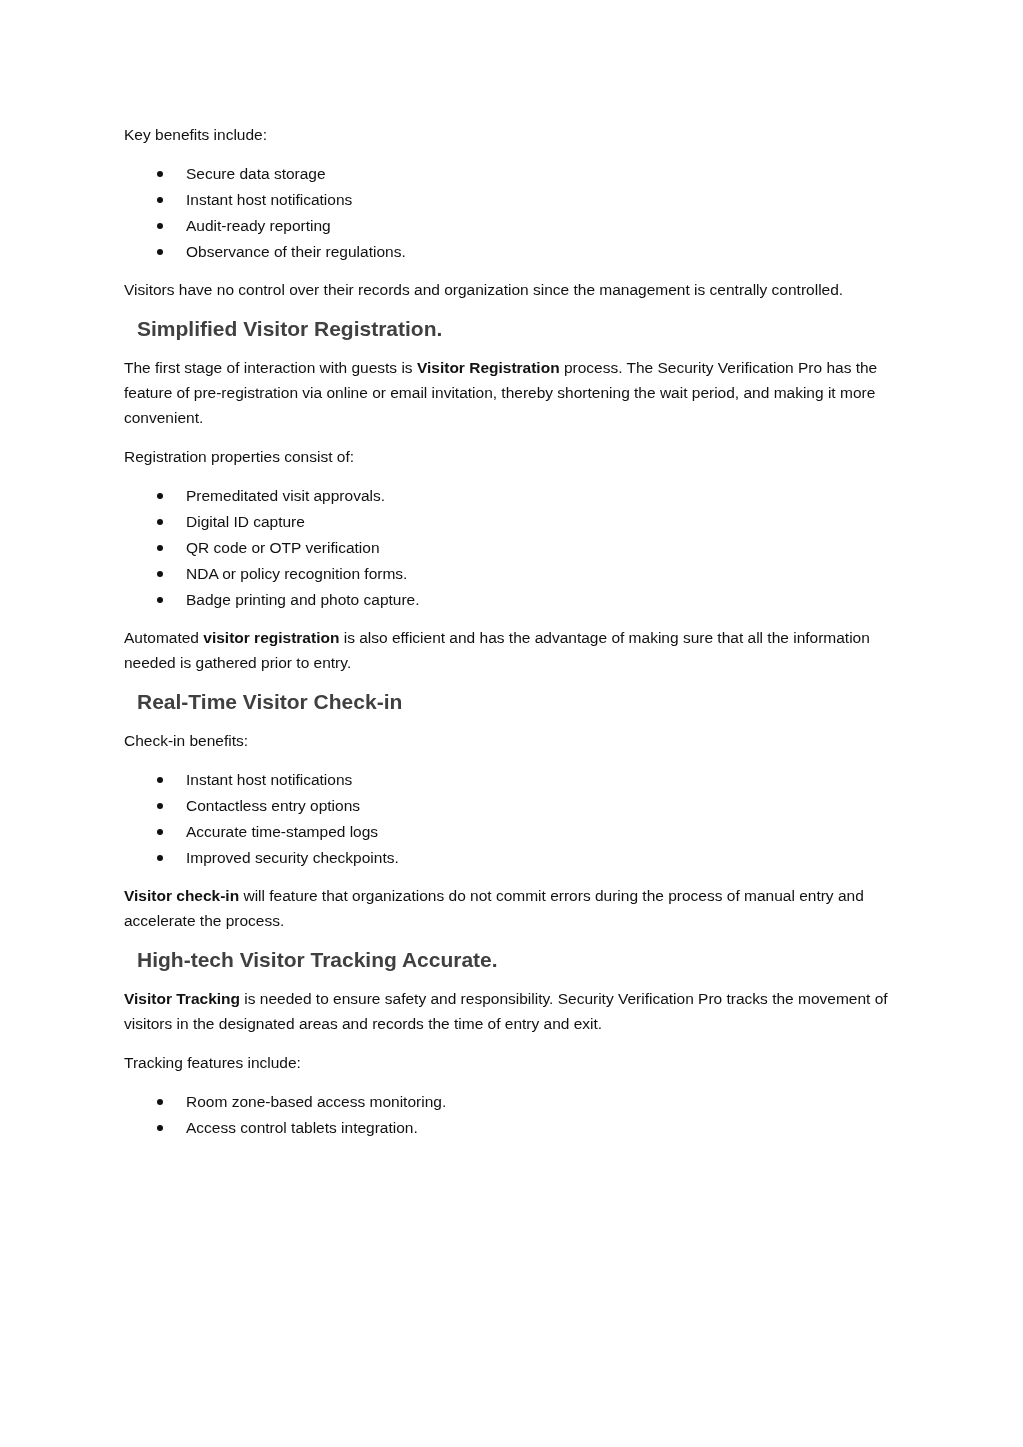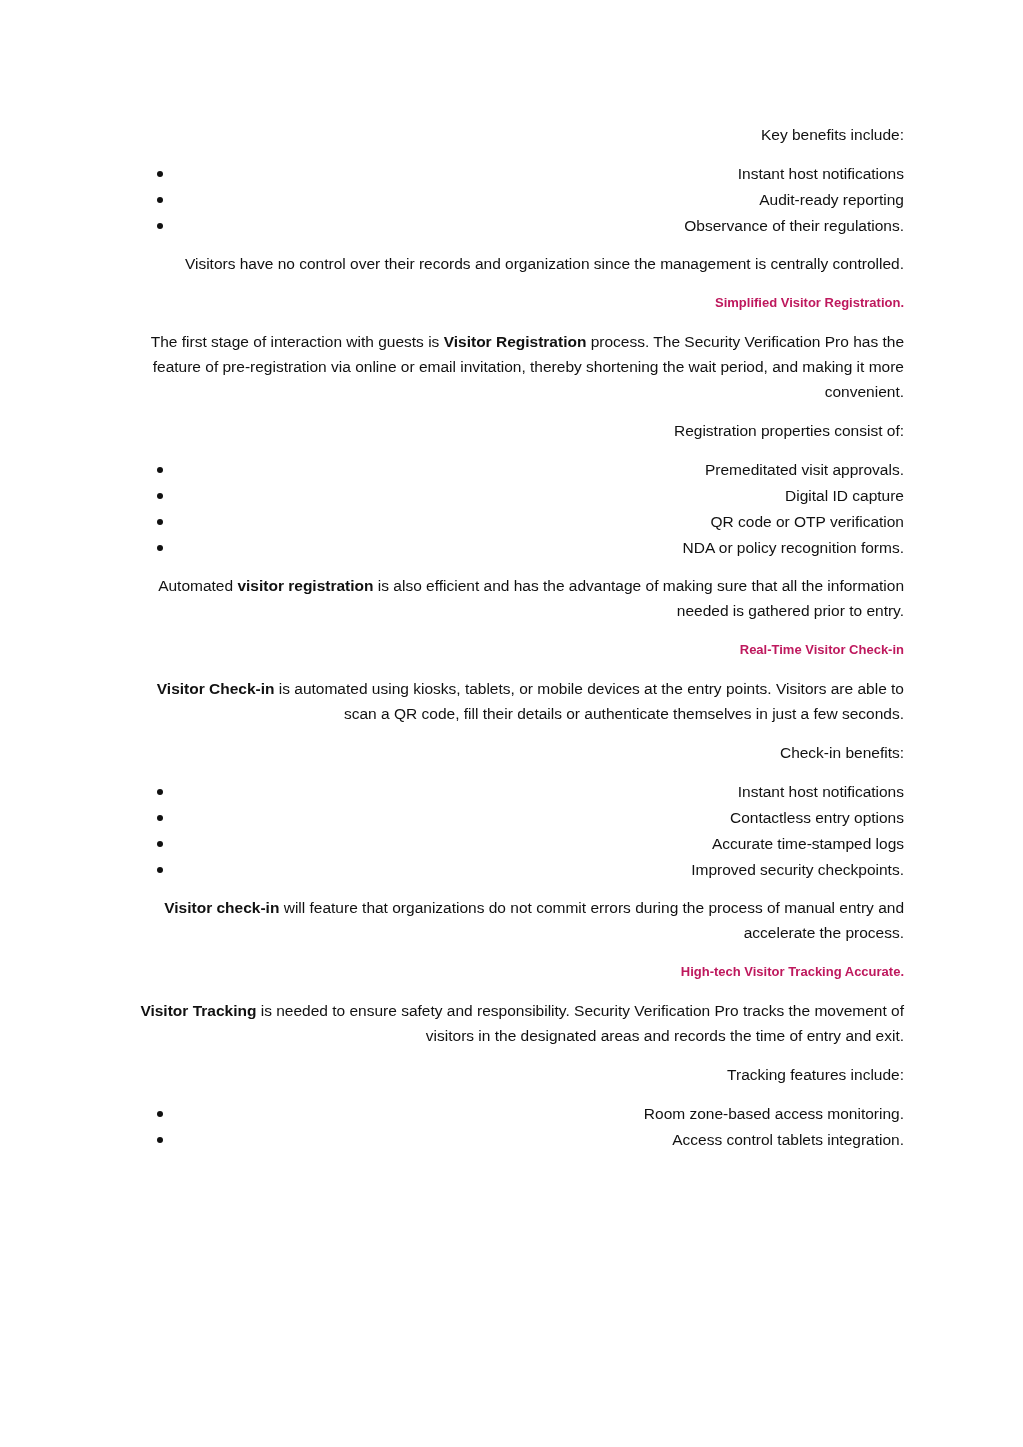--- a/index.html
+++ b/index.html
@@ -1,53 +1,54 @@
 <!DOCTYPE html>
 <html><head>
 <meta charset="utf-8">
 <style>
   html, body { margin: 0; padding: 0; background: #ffffff; }
   body { width: 1023px; height: 1447px; position: relative; overflow: hidden; }
   .page {
     position: absolute; left: 124px; top: 122px; width: 780px;
     font-family: "Liberation Sans", sans-serif;
-    font-size: 15.5px; color: #111111; line-height: 25px; text-align: right;
+    font-size: 15.5px; color: #111111; line-height: 25px;
   }
   p { margin: 0 0 14px 0; }
-  h2 { font-size: 13px; font-weight: bold; margin: 0 0 14px 0; line-height: 25px; color: #be185d; }
+  h2 { font-size: 21px; font-weight: bold; margin: 0 0 14px 13px; line-height: 25px; color: #404040; }
   ul { list-style: none; margin: 0 0 12px 0; padding: 0; }
   li { position: relative; padding-left: 62px; height: 26px; line-height: 26px; }
   li .bullet { position: absolute; left: 33px; top: 10px; width: 6px; height: 6px; border-radius: 50%; background: #111; }
   b { font-weight: bold; }
 </style>
 </head>
 <body>
 
 <div class="page">
   <p>Key benefits include:</p>
   <ul>
+    <li><span class="bullet"></span><span>Secure data storage</span></li>
     <li><span class="bullet"></span><span>Instant host notifications</span></li>
     <li><span class="bullet"></span><span>Audit-ready reporting</span></li>
     <li><span class="bullet"></span><span>Observance of their regulations.</span></li>
   </ul>
   <p>Visitors have no control over their records and organization since the management is centrally controlled.</p>
 
   <h2>Simplified Visitor Registration.</h2>
   <p><span>The first stage of interaction with guests is </span><b>Visitor Registration</b><span> process. The Security Verification Pro has the feature of pre-registration via online or email invitation, thereby shortening the wait period, and making it more convenient.</span></p>
   <p>Registration properties consist of:</p>
   <ul>
     <li><span class="bullet"></span><span>Premeditated visit approvals.</span></li>
     <li><span class="bullet"></span><span>Digital ID capture</span></li>
     <li><span class="bullet"></span><span>QR code or OTP verification</span></li>
     <li><span class="bullet"></span><span>NDA or policy recognition forms.</span></li>
+    <li><span class="bullet"></span><span>Badge printing and photo capture.</span></li>
   </ul>
   <p><span>Automated </span><b>visitor registration</b><span> is also efficient and has the advantage of making sure that all the information needed is gathered prior to entry.</span></p>
 
   <h2>Real-Time Visitor Check-in</h2>
-  <p><b>Visitor Check-in</b><span> is automated using kiosks, tablets, or mobile devices at the entry points. Visitors are able to scan a QR code, fill their details or authenticate themselves in just a few seconds.</span></p>
   <p>Check-in benefits:</p>
   <ul>
     <li><span class="bullet"></span><span>Instant host notifications</span></li>
     <li><span class="bullet"></span><span>Contactless entry options</span></li>
     <li><span class="bullet"></span><span>Accurate time-stamped logs</span></li>
     <li><span class="bullet"></span><span>Improved security checkpoints.</span></li>
   </ul>
   <p><b>Visitor check-in</b><span> will feature that organizations do not commit errors during the process of manual entry and accelerate the process.</span></p>
 
   <h2>High-tech Visitor Tracking Accurate.</h2>

